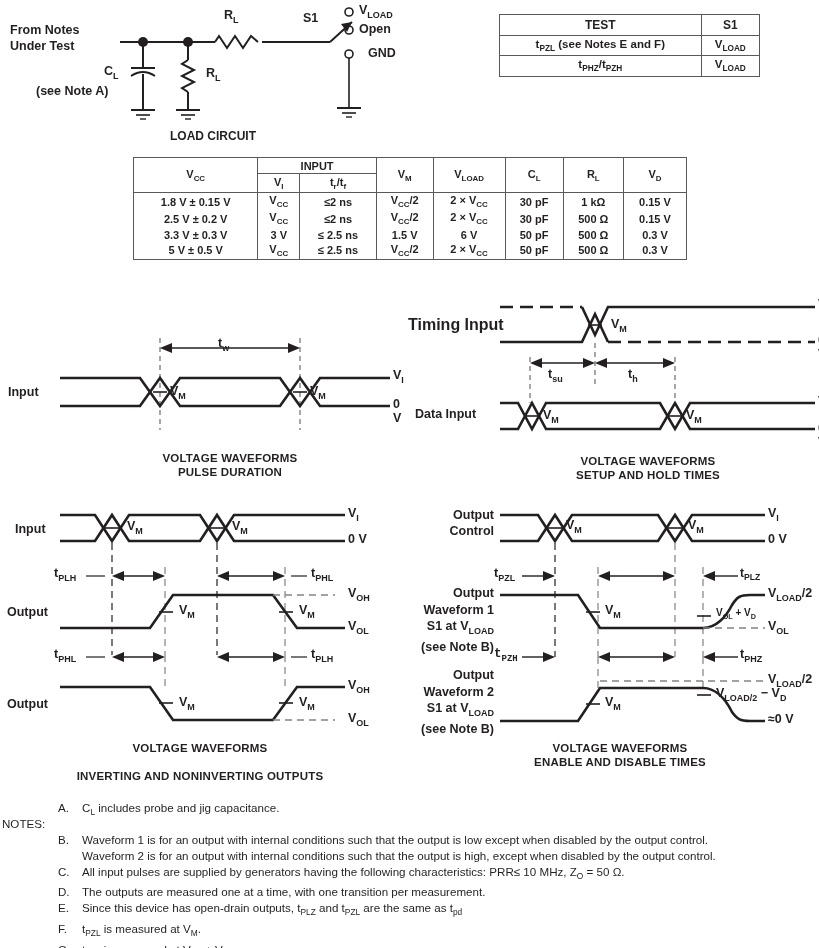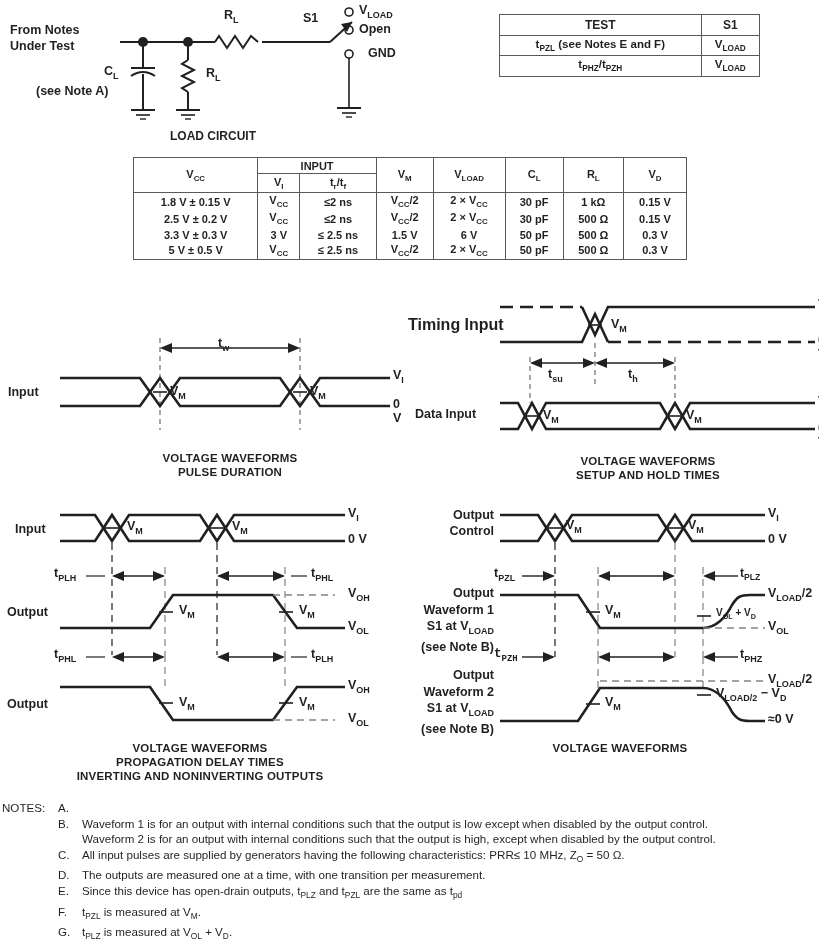--- a/index.html
+++ b/index.html
@@ -33,21 +33,21 @@
   .maintbl thead tr:last-child th{border-bottom:1.5px solid #58595b;}
   .maintbl .inputhdr{border-bottom:1px solid #58595b;}
   .maintbl .rowspan2{border-bottom:1.5px solid #58595b;}
   .maintbl td{font-size:11px;padding:1px 3px;}
   sub{font-size:0.72em;}
   .notes{
     position:absolute;left:2px;top:800px;width:815px;font-size:11.6px;
     line-height:15.5px;color:#231f20;
   }
   .noteline{display:flex;}
-  .notelabel{width:56px;flex:0 0 56px;}
+  .notelabel{width:56px;flex:0 0 56px;margin-top:16px;}
   .noteltr{width:24px;flex:0 0 24px;}
   .captxt{font-size:11.5px;font-weight:bold;text-align:center;letter-spacing:0.2px;}
 </style>
 </head>
 <body>
 
 <div class="abs" style="left:0;top:0;width:470px;height:145px;">
   <svg width="470" height="145" viewBox="0 0 470 145">
 
     <line x1="120" y1="42" x2="215" y2="42" stroke="#231f20" stroke-width="2"></line>
@@ -367,21 +367,20 @@
   <div class="abs bold" style="left:293px;top:114px;font-size:12.5px;">
     <span>V</span><sub>OL</sub>
   </div>
   <div class="abs bold" style="left:293px;top:173px;font-size:12.5px;">
     <span>V</span><sub>OH</sub>
   </div>
   <div class="abs bold" style="left:293px;top:206px;font-size:12.5px;">
     <span>V</span><sub>OL</sub>
   </div>
   <div class="abs captxt" style="left:-25px;top:237px;width:340px;"><span>VOLTAGE WAVEFORMS</span></div>
-  <div class="abs captxt" style="left:-25px;top:251px;width:340px;"><span>PROPAGATION DELAY TIMES</span></div>
   <div class="abs captxt" style="left:-25px;top:265px;width:340px;"><span>INVERTING AND NONINVERTING OUTPUTS</span></div>
 </div>
 
 <div class="abs" style="left:500px;top:505px;width:320px;height:250px;">
   <svg width="320" height="250" viewBox="0 0 320 250">
 
     <polyline points="0,10 38,10 55,36 72,10 158,10 175,36 192,10 265,10" fill="none" stroke="#231f20" stroke-width="2.6"></polyline>
     <polyline points="0,36 38,36 55,10 72,36 158,36 175,10 192,36 265,36" fill="none" stroke="#231f20" stroke-width="2.6"></polyline>
     <line x1="48" y1="23" x2="62" y2="23" stroke="#231f20" stroke-width="1.6"></line>
     <line x1="168" y1="23" x2="182" y2="23" stroke="#231f20" stroke-width="1.6"></line>
@@ -473,26 +472,28 @@
     <span>V</span><sub>LOAD</sub><span>/2</span>
   </div>
   <div class="abs bold" style="left:268px;top:114px;font-size:12.5px;">
     <span>V</span><sub>OL</sub>
   </div>
   <div class="abs bold" style="left:268px;top:167px;font-size:12.5px;white-space:nowrap;">
     <span>V</span><sub>LOAD</sub><span>/2</span>
   </div>
   <div class="abs bold" style="left:268px;top:207px;font-size:12.5px;"><span>≈0 V</span></div>
   <div class="abs captxt" style="left:-50px;top:237px;width:340px;"><span>VOLTAGE WAVEFORMS</span></div>
+  <div class="abs captxt" style="left:-50px;top:251px;width:340px;"><span>ENABLE AND DISABLE TIMES</span></div>
 </div>
 
 <div class="notes">
     <div class="noteline">
       <div class="notelabel">NOTES:</div>
       <div class="noteltr">A.</div>
+      <div>C<sub>L</sub> includes probe and jig capacitance.</div>
     </div>
     <div class="noteline">
       <div class="notelabel"></div>
       <div class="noteltr">B.</div>
       <div>Waveform 1 is for an output with internal conditions such that the output is low except when disabled by the output control.</div>
     </div>
     <div class="noteline">
       <div class="notelabel"></div>
       <div class="noteltr"></div>
       <div>Waveform 2 is for an output with internal conditions such that the output is high, except when disabled by the output control.</div>

